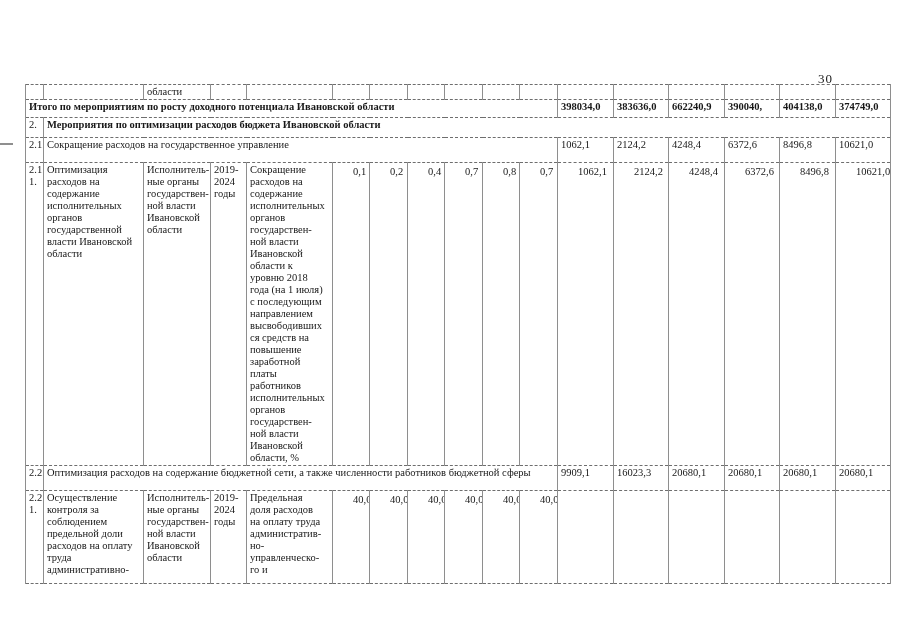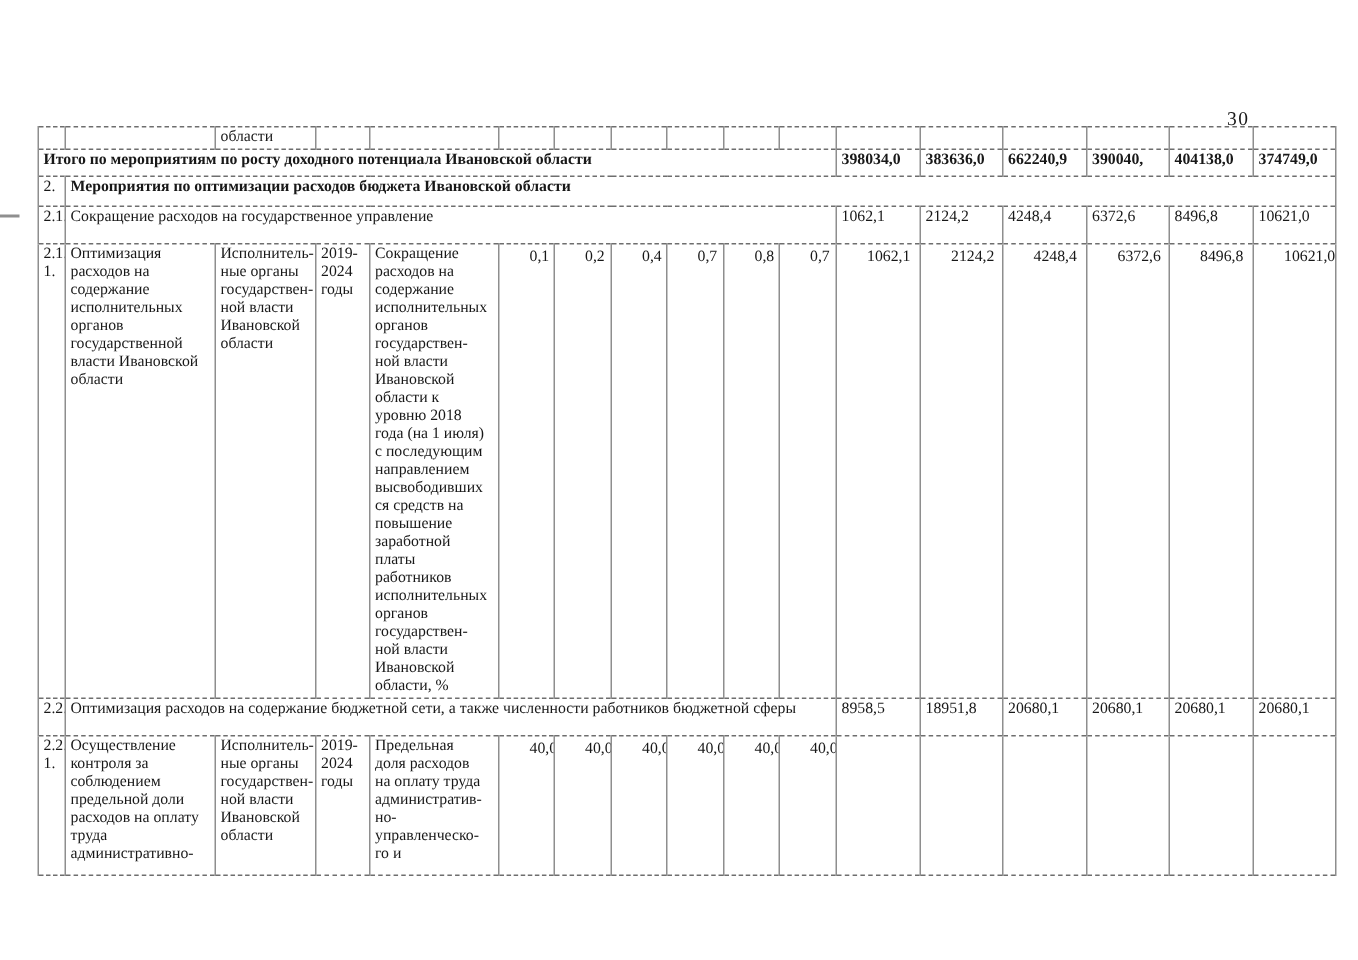--- a/index.html
+++ b/index.html
@@ -181,22 +181,22 @@
       <td class="v numcol">2124,2</td>
       <td class="v numcol">4248,4</td>
       <td class="v numcol">6372,6</td>
       <td class="v numcol">8496,8</td>
       <td class="v numcol">10621,0</td>
     </tr>
 
     <tr class="rF">
       <td class="mid">2.2.</td>
       <td colspan="10" class="mid">Оптимизация расходов на содержание бюджетной сети, а также численности работников бюджетной сферы</td>
-      <td class="mid v numcol">8958,5</td>
-      <td class="mid v numcol">18951,8</td>
+      <td class="mid v numcol">9909,1</td>
+      <td class="mid v numcol">16023,3</td>
       <td class="mid v numcol">20680,1</td>
       <td class="mid v numcol">20680,1</td>
       <td class="mid v numcol">20680,1</td>
       <td class="mid v numcol">20680,1</td>
     </tr>
 
     <tr class="rG">
       <td>2.2.
 1.</td>
       <td>Осуществление

